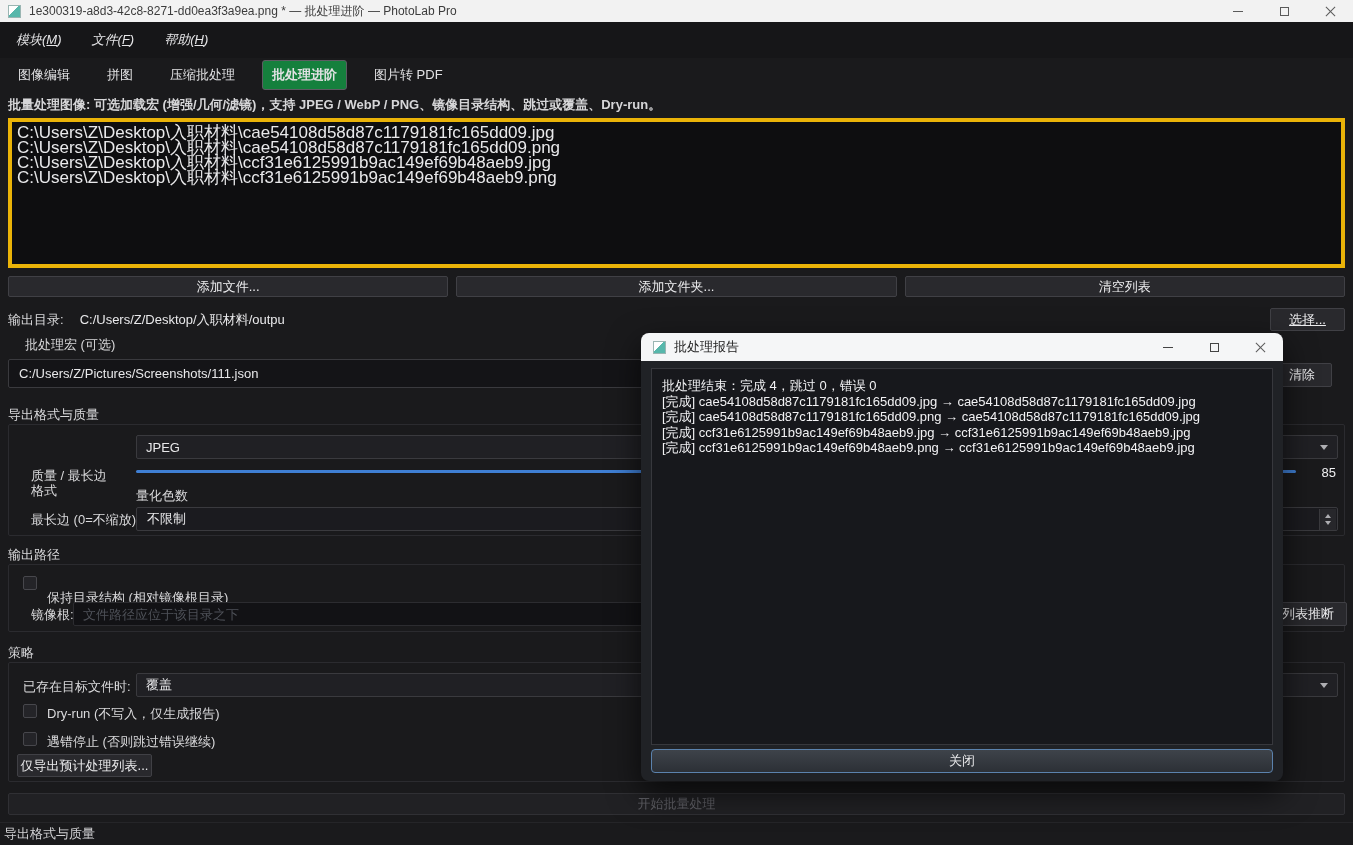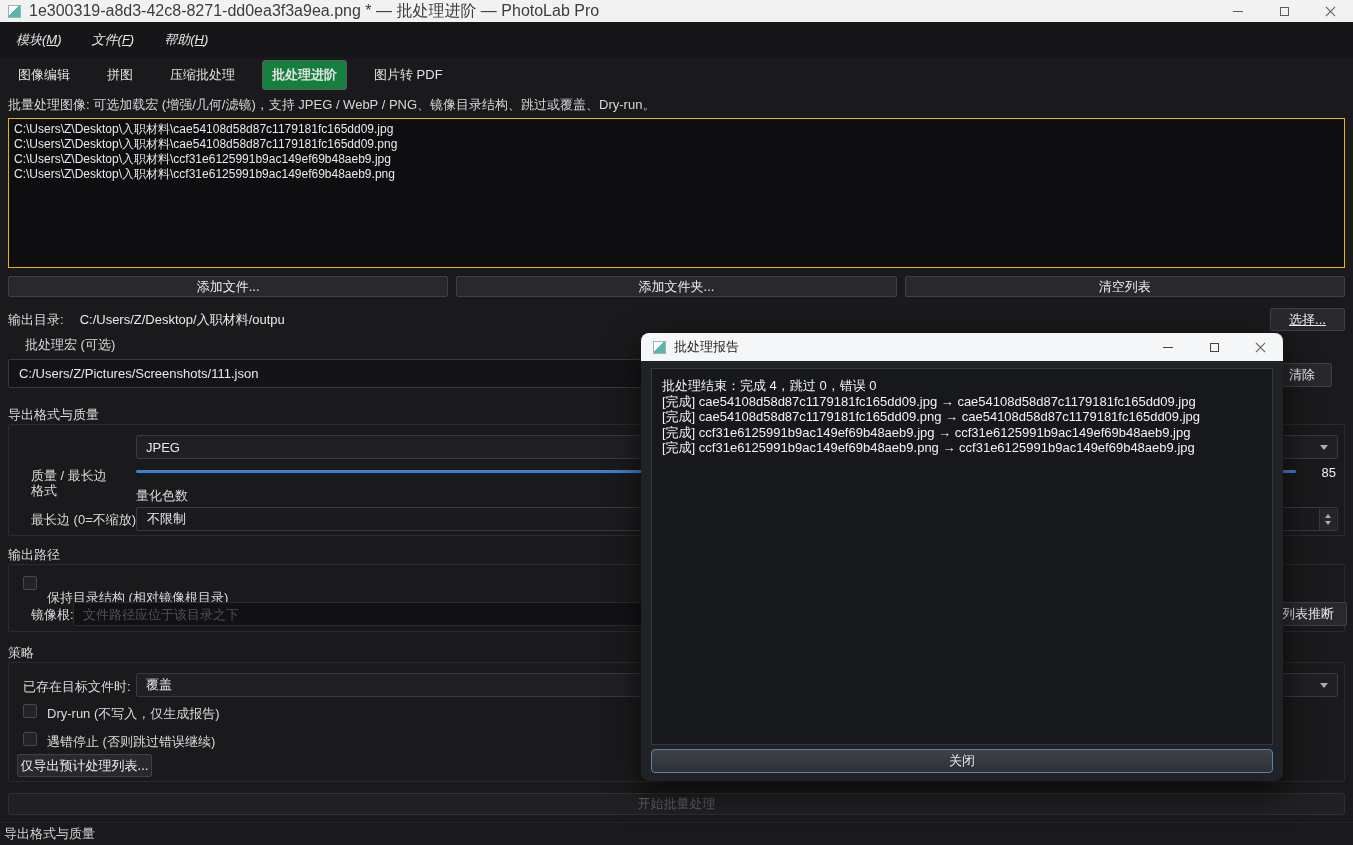--- a/index.html
+++ b/index.html
@@ -2,40 +2,40 @@
 <html><head>
 <meta charset="utf-8">
 <style>
   * { margin:0; padding:0; box-sizing:border-box; }
   body { background:#000; font-family:"Liberation Sans","DejaVu Sans",sans-serif; }
   #app { position:relative; width:1353px; height:845px; background:#1a1a1c; overflow:hidden; }
 
   
   .titlebar { position:absolute; top:0; left:0; width:100%; height:22px; background:#f2f2f2; display:flex; align-items:center; }
   .app-icon { width:13px; height:13px; margin-left:8px; border:1px solid #9ab5b2; background:linear-gradient(135deg,#ffffff 0 45%,#57b7ab 45% 100%); }
-  .title-text { margin-left:8px; font-size:16px; color:#3c3c3c; white-space:nowrap; }
+  .title-text { margin-left:8px; font-size:12px; color:#3c3c3c; white-space:nowrap; }
   .win-controls { margin-left:auto; display:flex; height:100%; }
   .win-btn { width:46px; height:100%; display:flex; align-items:center; justify-content:center; }
   .ic-min { width:10px; height:1px; background:#5a5a5a; }
   .ic-max { width:9px; height:9px; border:1px solid #5a5a5a; }
   .ic-close { position:relative; width:11px; height:11px; }
   .ic-close::before,.ic-close::after { content:""; position:absolute; left:5px; top:-1px; width:1px; height:13px; background:#5a5a5a; }
   .ic-close::before { transform:rotate(45deg); } .ic-close::after { transform:rotate(-45deg); }
 
   
   .menubar { position:absolute; top:22px; left:0; width:100%; height:36px; background:#161618; display:flex; align-items:center; gap:30px; padding-left:16px; font-size:13px; color:#e6e6e8; }
   .menu-item { cursor:default;font-style:italic; }
   .ak { text-decoration:underline; }
   .tabbar { position:absolute; top:58px; left:0; width:100%; height:33px; display:flex; align-items:center; gap:17px; padding-left:8px; font-size:13px; color:#e2e2e4; }
   .tab { padding:5px 9px; border:1px solid transparent; }
   .tab.active { border:1px solid #5c5c62; border-radius:3px; background:#15803d;font-weight:bold; }
-  .desc { position:absolute; top:96px; left:8px; font-size:13px; color:#d6d6d8; }
-
-  
-  .filelist { position:absolute; top:118px; left:8px; width:1337px; height:150px; background:#0e0e10; border:1px solid #eab308; padding:3px 0; font-size:12px; color:#e9e9eb; }
+  .desc { position:absolute; top:96px; left:8px; font-size:13px; color:#d6d6d8;font-weight:bold; }
+
+  
+  .filelist { position:absolute; top:118px; left:8px; width:1337px; height:150px; background:#0e0e10; border:4px solid #eab308; padding:3px 0; font-size:17px; color:#e9e9eb; }
   .filelist .item { padding:0 5px; line-height:15px; white-space:nowrap; }
 
   
   .btn { background:#29292d; border:1px solid #404045; border-radius:2px; color:#ededef; font-size:13px; display:flex; align-items:center; justify-content:center; cursor:default; }
   .btnrow { position:absolute; top:276px; left:8px; width:1337px; height:23px; display:flex; gap:8px; }
   .btnrow .btn { flex:1; height:21px; }
   .sbtn { position:absolute; height:23px; }
 
   
   .lbl { font-size:13px; color:#dadadc; white-space:nowrap; }

